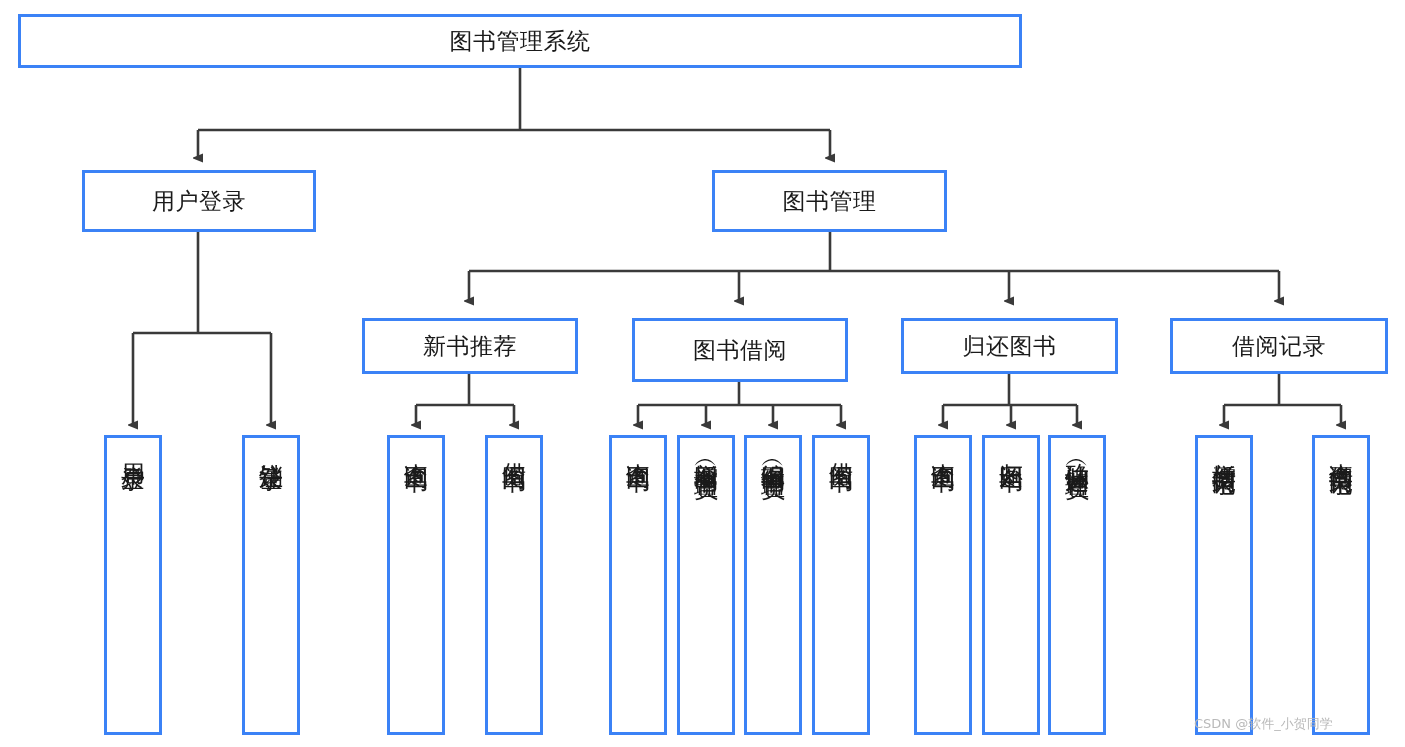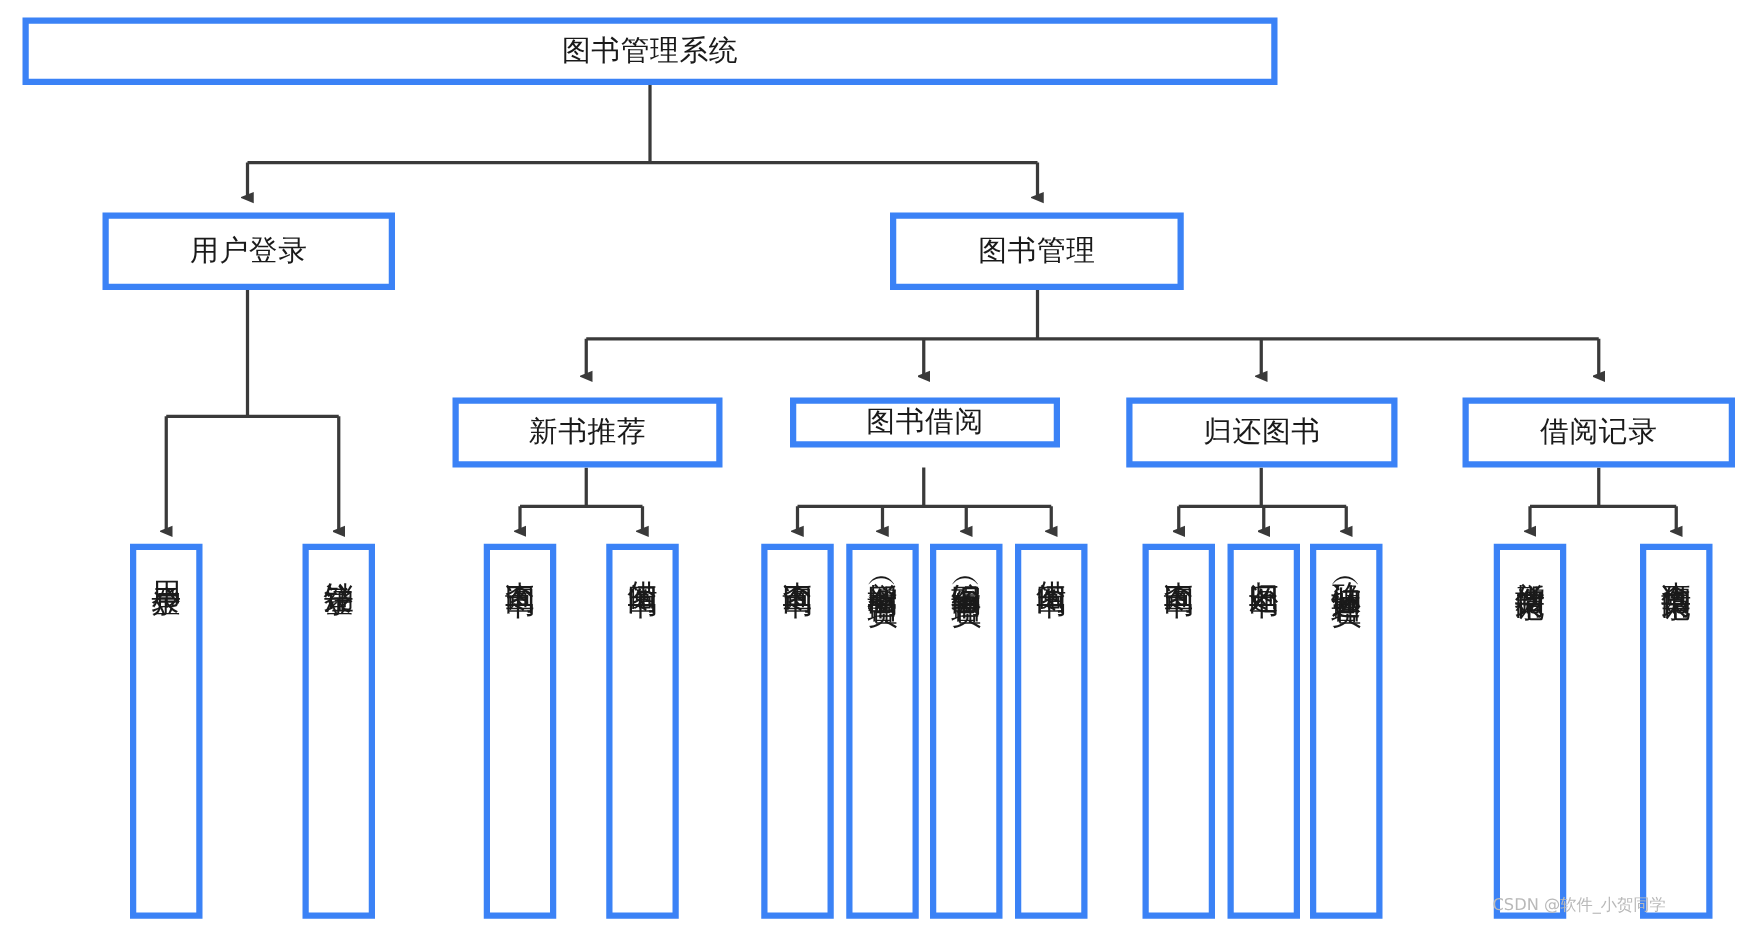--- a/index.html
+++ b/index.html
@@ -21,21 +21,21 @@
     position: absolute;
     left: 0;
     top: 0;
     width: 1405px;
     height: 747px;
   }
   .node {
     position: absolute;
     box-sizing: border-box;
     background: #ffffff;
-    border: 5px solid #3b82f6;
+    border: 3px solid #3b82f6;
     display: flex;
     align-items: center;
     justify-content: center;
     z-index: 2;
   }
   .node-label {
     color: #1a1a1a;
     text-align: center;
     letter-spacing: 0.5px;
     line-height: 1.0;
@@ -129,21 +129,21 @@
   </div>
 
   <div class="node horizontal" style="left:362px; top:318px; width:216px; height:56px;">
     <span class="node-label">新书推荐</span>
   </div>
 
   <div class="node horizontal" style="left:712px; top:170px; width:235px; height:62px;">
     <span class="node-label">图书管理</span>
   </div>
 
-  <div class="node horizontal" style="left:632px; top:318px; width:216px; height:40px;">
+  <div class="node horizontal" style="left:632px; top:318px; width:216px; height:64px;">
     <span class="node-label">图书借阅</span>
   </div>
 
   <div class="node horizontal" style="left:901px; top:318px; width:217px; height:56px;">
     <span class="node-label">归还图书</span>
   </div>
 
   <div class="node horizontal" style="left:1170px; top:318px; width:218px; height:56px;align-items:center;">
     <span class="node-label">借阅记录</span>
   </div>

